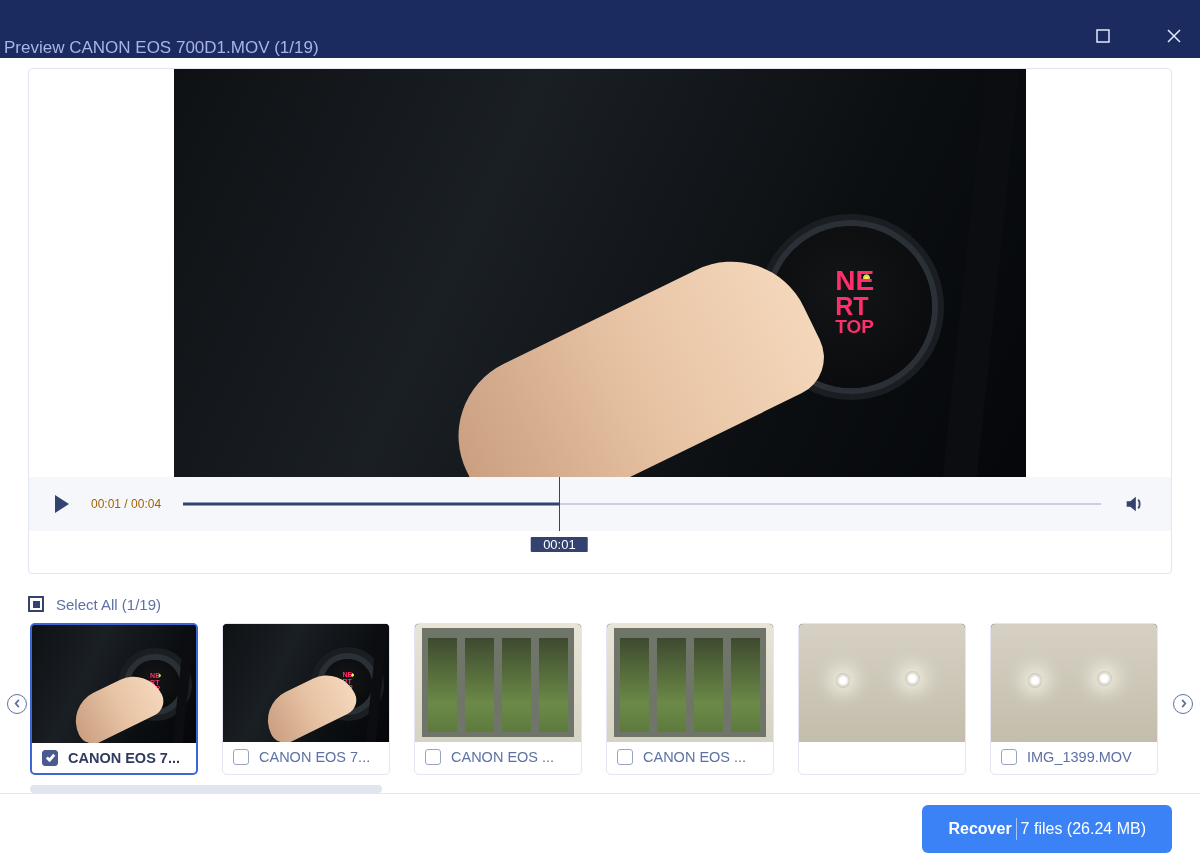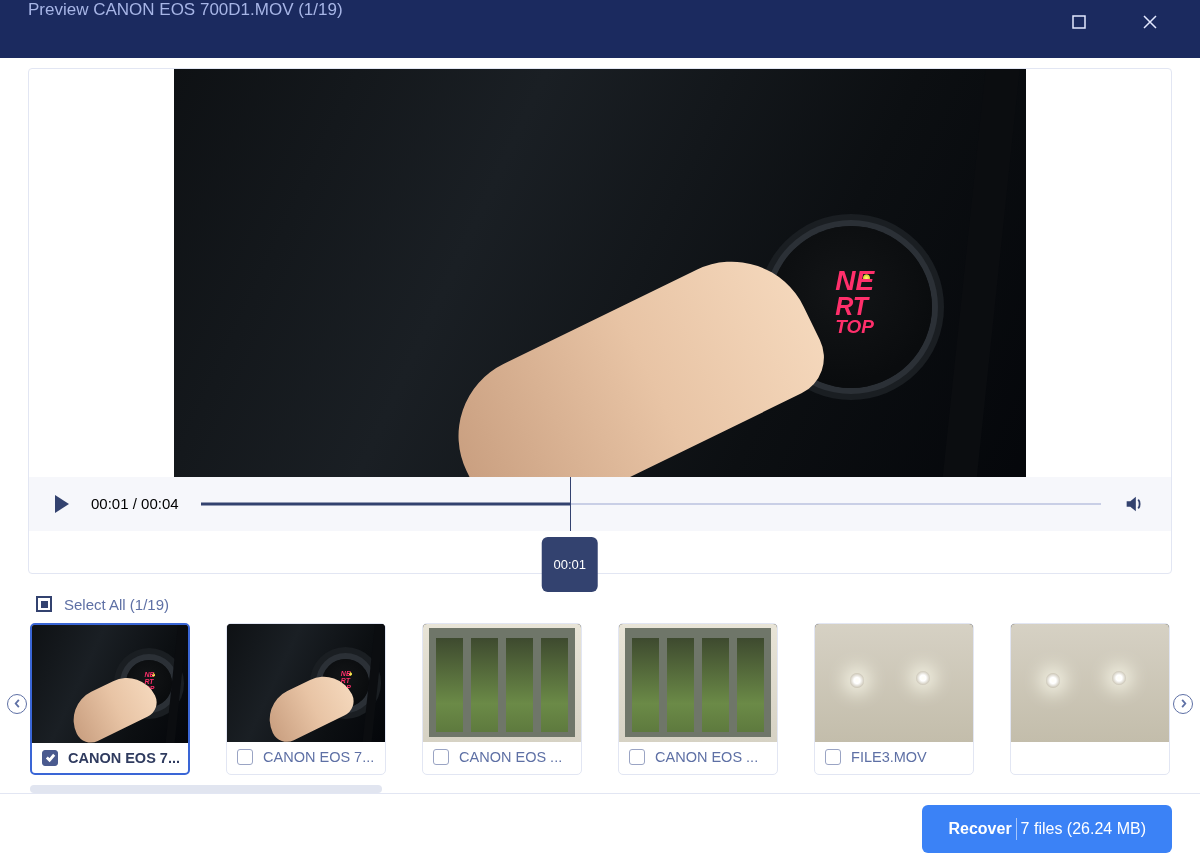--- a/index.html
+++ b/index.html
@@ -13,73 +13,73 @@
     --recover:#3b82f6;
     --gray-text:#8b95ad;
     --link-text:#5e70a5;
     --checked-text:#2f3b5f;
   }
   *{box-sizing:border-box;font-family:"Segoe UI",Arial,sans-serif;}
   html,body{margin:0;padding:0;background:#cfd3dc;}
   .window{width:1200px;height:864px;margin:0 auto;background:#fff;display:flex;flex-direction:column;position:relative;overflow:hidden;}
 
   
-  .titlebar{height:60px;background:var(--title-bg);color:var(--title-text);display:flex;align-items:flex-start;padding:0 28px;gap:27px;}
+  .titlebar{height:60px;background:var(--title-bg);color:var(--title-text);display:flex;align-items:flex-end;padding:0 4px;gap:27px;}
   .titlebar .title{font-size:17px;font-weight:500;}
   .titlebar .spacer{flex:1;}
   .titlebar .winbtn{width:44px;height:44px;display:flex;align-items:center;justify-content:center;color:#e4e9ff;cursor:pointer;}
   .titlebar .winbtn svg{width:16px;height:16px;stroke:currentColor;stroke-width:1.5;fill:none;}
 
   
   .preview-panel{margin:10px 28px 0;border:1px solid var(--panel-border);border-radius:4px;position:relative;padding:0 0 42px 0;}
   .video{width:852px;height:462px;margin:0 auto;display:block;background:#000;position:relative;}
   .frame-scene{position:absolute;inset:0;overflow:hidden;}
 
   
   .controls{position:absolute;left:0;right:0;bottom:42px;height:54px;background:#f6f7fb;display:flex;align-items:center;padding:0 26px;gap:22px;}
   .play{width:0;height:0;border-left:14px solid var(--bubble);border-top:9px solid transparent;border-bottom:9px solid transparent;cursor:pointer;}
-  .timecode{font-size:15px;color:#000000;white-space:nowrap;}
+  .timecode{font-size:12px;color:#a16207;white-space:nowrap;}
   .track-wrap{flex:1;position:relative;height:100%;display:flex;align-items:center;}
   .track-bg{position:absolute;left:0;right:0;top:50%;transform:translateY(-50%);height:2px;background:var(--track);}
   .track-fill{position:absolute;left:0;width:41%;top:50%;transform:translateY(-50%);height:3px;background:var(--bubble);}
   .track-tick{position:absolute;left:41%;top:0;bottom:0;width:0;border-left:1.5px solid var(--bubble);}
-  .bubble{position:absolute;left:41%;transform:translate(-50%,0);top:60px;background:var(--bubble);color:#fff;font-size:13px;padding:20px 12px;border-radius:6px;}
+  .bubble{position:absolute;left:41%;transform:translate(-50%,0);top:60px;background:var(--bubble);color:#fff;font-size:13px;padding:0 12px;border-radius:1px;}
   .vol{width:22px;height:22px;color:var(--bubble);cursor:pointer;}
   .vol svg{width:22px;height:22px;fill:currentColor;}
 
   
-  .select-all{display:flex;align-items:center;gap:12px;margin:22px 36px 10px;font-size:15px;color:var(--link-text);}
+  .select-all{display:flex;align-items:center;gap:12px;margin:22px 28px 10px;font-size:15px;color:var(--link-text);}
   .mark{width:16px;height:16px;border:2px solid var(--bubble);display:inline-flex;align-items:center;justify-content:center;}
   .mark .dot{width:7px;height:7px;background:var(--bubble);}
 
   .thumb-row-wrap{position:relative;margin:0 4px;}
   .nav-chev{position:absolute;top:50%;transform:translateY(-70%);width:20px;height:20px;border:1.5px solid #5e70a5;border-radius:50%;display:flex;align-items:center;justify-content:center;cursor:pointer;color:#5e70a5;}
   .nav-chev.left{left:3px;}
   .nav-chev.right{right:3px;}
   .nav-chev svg{width:9px;height:9px;stroke:currentColor;stroke-width:2;fill:none;}
-  .thumb-row{display:flex;gap:36px;padding:0 26px;}
+  .thumb-row{display:flex;gap:24px;padding:0 26px;}
   .thumb{width:168px;border:1px solid var(--panel-border);border-radius:5px;overflow:hidden;cursor:pointer;}
   .thumb.active{border:2px solid var(--accent);}
   .thumb .img{height:118px;background:#111;position:relative;overflow:hidden;}
   .thumb .footer{display:flex;align-items:center;gap:10px;padding:6px 10px;height:30px;font-size:14.5px;color:var(--link-text);white-space:nowrap;overflow:hidden;text-overflow:ellipsis;}
   .thumb.active .footer{color:var(--checked-text);font-weight:600;}
   .cbx{flex:0 0 auto;width:16px;height:16px;border:1.5px solid #9aa4c4;border-radius:3px;display:inline-flex;align-items:center;justify-content:center;background:#fff;}
   .cbx.checked{background:#4a5a8f;border-color:#4a5a8f;}
   .cbx.checked svg{width:11px;height:11px;stroke:#fff;stroke-width:3;fill:none;}
 
   .hscroll{height:8px;width:352px;background:#e1e5f0;border-radius:4px;margin:10px 0 0 26px;}
 
   
   .action-bar{margin-top:auto;height:74px;border-top:1px solid var(--panel-border);display:flex;align-items:center;justify-content:flex-end;padding:0 28px;}
   .recover-btn{background:var(--recover);color:#fff;border-radius:6px;font-size:16px;font-weight:600;padding:13px 26px;display:flex;align-items:center;gap:4px;cursor:pointer;}
   .recover-btn .divider{width:1px;height:22px;background:rgba(255,255,255,.55);}
   .recover-btn .info{font-weight:500;}
 
   
-  .scene-car{background:linear-gradient(115deg,#0e1114 0%,#1a1f24 35%,#0c0f12 70%,#04060a 100%);font-style:italic;}
+  .scene-car{background:linear-gradient(115deg,#0e1114 0%,#1a1f24 35%,#0c0f12 70%,#04060a 100%);}
   .scene-car .ign-btn{position:absolute;width:19%;aspect-ratio:1;right:11%;top:34%;background:radial-gradient(circle at 45% 40%,#131517 0%,#0a0c0e 70%);border-radius:50%;box-shadow:0 0 0 6px #2b3036,0 0 0 12px #1a1e22;}
   .scene-car .ign-btn .label{position:absolute;inset:26% 18% 18% 40%;display:flex;flex-direction:column;color:#ff2f6b;font-weight:800;font-family:Arial,sans-serif;}
   .scene-car .ign-btn .label span{line-height:.95;}
   .scene-car .led{position:absolute;width:4.3%;height:4.9%;left:57%;top:30%;background:radial-gradient(circle,#fff36b 10%,#d9d22f 60%,rgba(0,0,0,0) 80%);border-radius:50%;}
   .scene-car .finger{position:absolute;left:32%;top:52%;width:44%;height:34%;transform:rotate(-26deg);background:linear-gradient(90deg,#caa081 0%,#e8c4a5 55%,#f4d7bb 100%);border-radius:80px 80px 40px 40px;}
   .scene-car .bar{position:absolute;right:4%;top:-8%;width:4%;height:130%;background:#0b0d10;transform:rotate(6deg);}
   .scene-car .l1{font-size:28px;} .scene-car .l2{font-size:25px;} .scene-car .l3{font-size:19px;}
   .thumb .scene-car .ign-btn{right:10%;top:30%;width:30%;}
   .thumb .scene-car .ign-btn .label span{font-size:7px;}
   .thumb .scene-car .led{width:6%;height:7%;left:57%;top:28%;}
@@ -247,31 +247,31 @@
             <span>CANON EOS ...</span>
           </div>
         </div>
         <div class="thumb">
           <div class="img">
             <div class="frame-scene scene-ceiling">
               <div class="light l1"></div>
               <div class="light l2"></div>
             </div>
           </div>
-          <div class="footer">
-            <span class="cbx"></span>
-            <span>FILE3.MOV</span>
-          </div>
         </div>
         <div class="thumb">
           <div class="img">
             <div class="frame-scene scene-ceiling">
               <div class="light l1"></div>
               <div class="light l2"></div>
             </div>
+          </div>
+          <div class="footer">
+            <span class="cbx"></span>
+            <span>IMG_1399.MOV</span>
           </div>
         </div>
       </div>
     <div class="hscroll"></div>
   </div>
 
   <div class="action-bar">
     <div class="recover-btn">
       <span>Recover</span>
       <span class="divider"></span>

